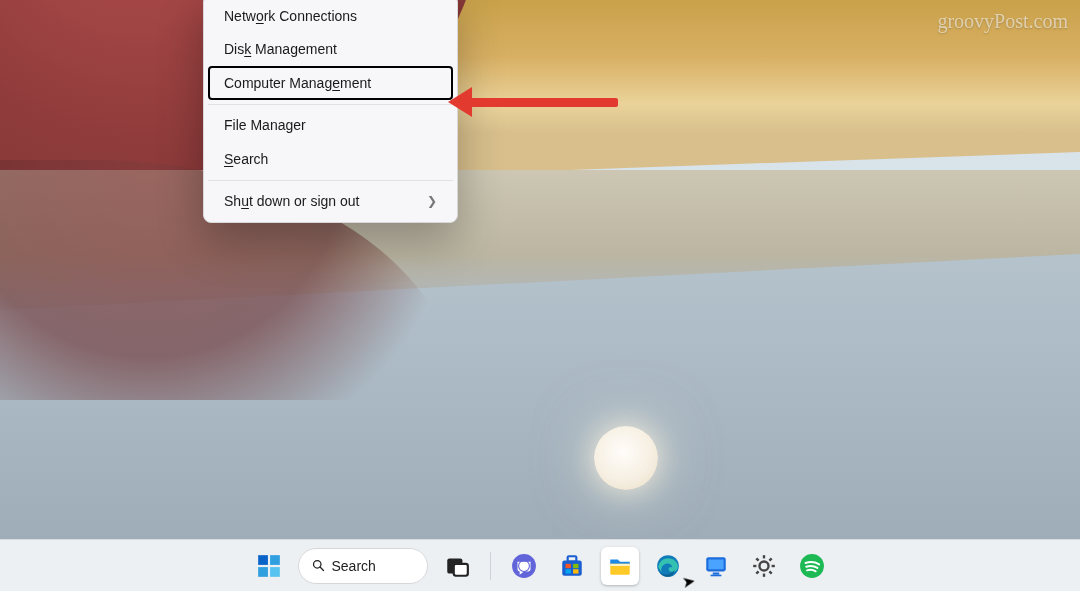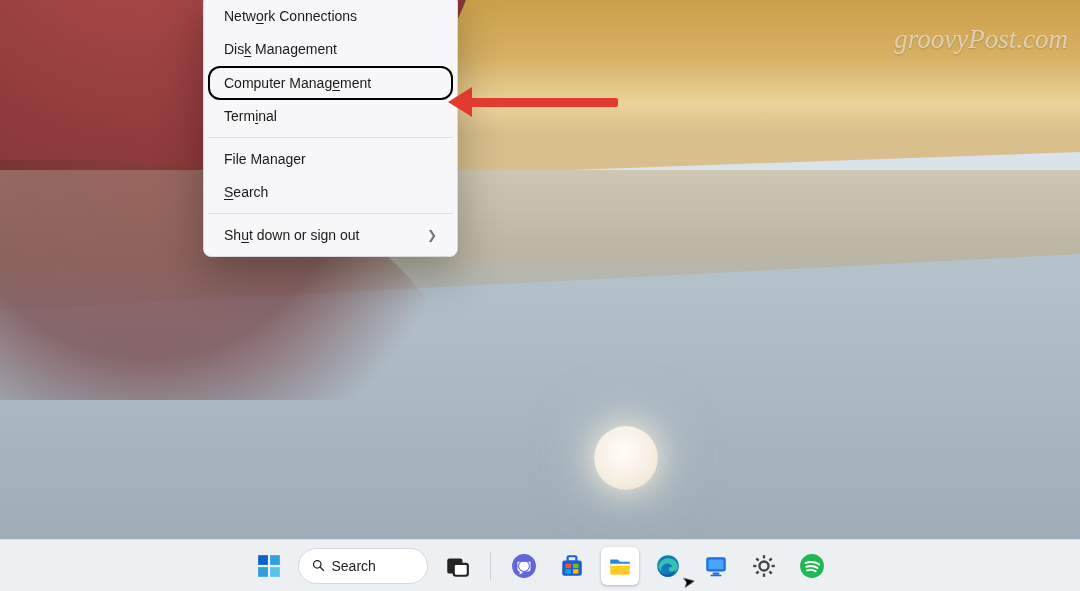--- a/index.html
+++ b/index.html
@@ -21,30 +21,30 @@
     background: linear-gradient(#d7c59f, #c0ad86 60%, #a9b2b9); opacity:.6;
     clip-path: polygon(0 0, 100% 0, 100% 60%, 0 100%); }
   .water-reflect-red { position:absolute; left:-60px; top:160px; width:520px; height:240px;
     background: radial-gradient(circle at 40% 0%, rgba(132,60,60,.7) 0%, rgba(106,45,45,.6) 50%, rgba(106,45,45,0) 80%);
     border-top-right-radius: 70% 100%; }
   .moon { position:absolute; left:594px; top:426px; width:64px; height:64px; border-radius:50%;
     background: radial-gradient(circle at 45% 40%, #fffdfa 0%, #f6efe2 55%, #e9dcc7 100%);
     box-shadow: 0 0 30px rgba(255,246,225,.8), 0 0 60px rgba(255,246,225,.5);
     filter: blur(.3px); }
 
-  .watermark { position:absolute; right:12px; top:24px; font-size:27px; color:rgba(255,255,255,.55);
-    font-family: Georgia, serif; font-style:italic; text-shadow:0 1px 2px rgba(0,0,0,.2); }
+  .watermark { position:absolute; right:12px; top:10px; font-size:20px; color:rgba(255,255,255,.55);
+    font-family: Georgia, serif; text-shadow:0 1px 2px rgba(0,0,0,.2); }
 
   
   .ctx { position:absolute; left:203px; top:-6px; width:255px; background:#f7f7f9;
     border:1px solid #d8d8db; border-radius:8px; box-shadow:0 18px 45px rgba(0,0,0,.28);
     padding:4px 0; }
   .mi { display:flex; align-items:center; justify-content:space-between;
     height:33.5px; padding:8px 16px; font-size:14px; color:#1a1a1a; cursor:default; border-radius:4px; margin:0 4px; }
-  .mi.highlight { outline:2px solid #000; outline-offset:-2px; border-radius:12px; }
+  .mi.highlight { outline:2px solid #000; outline-offset:-2px; border-radius:4px; }
   .sep { height:1px; background:#e1e1e3; margin:4px 4px; }
   .chev { font-size:12px; color:#777; margin-left:auto; }
   .u { text-decoration: underline; text-underline-offset: 2px; }
 
   
   .arrow { position:absolute; left:448px; top:87px; width:170px; height:30px; pointer-events:none; }
   .arrow .shaft { position:absolute; left:22px; top:11px; width:148px; height:9px; background:#e33a2f; border-radius:2px; }
   .arrow .head { position:absolute; left:0; top:0; width:0; height:0;
     border-top:15px solid transparent; border-bottom:15px solid transparent; border-right:24px solid #e33a2f; }
 
@@ -80,23 +80,20 @@
 <div class="ctx" id="ctx">
     <div class="mi">
       <span>Netw<span class="u">o</span>rk Connections</span>
     </div>
     <div class="mi">
       <span>Dis<span class="u">k</span> Management</span>
     </div>
     <div class="mi highlight">
       <span>Computer Manag<span class="u">e</span>ment</span>
     </div>
-    <div class="mi">
-      <span>Term<span class="u">i</span>nal</span>
-    </div>
     <div class="sep"></div>
     <div class="mi">
       <span>File Manager</span>
     </div>
     <div class="mi">
       <span><span class="u">S</span>earch</span>
     </div>
     <div class="sep"></div>
     <div class="mi">
       <span>Sh<span class="u">u</span>t down or sign out</span>

